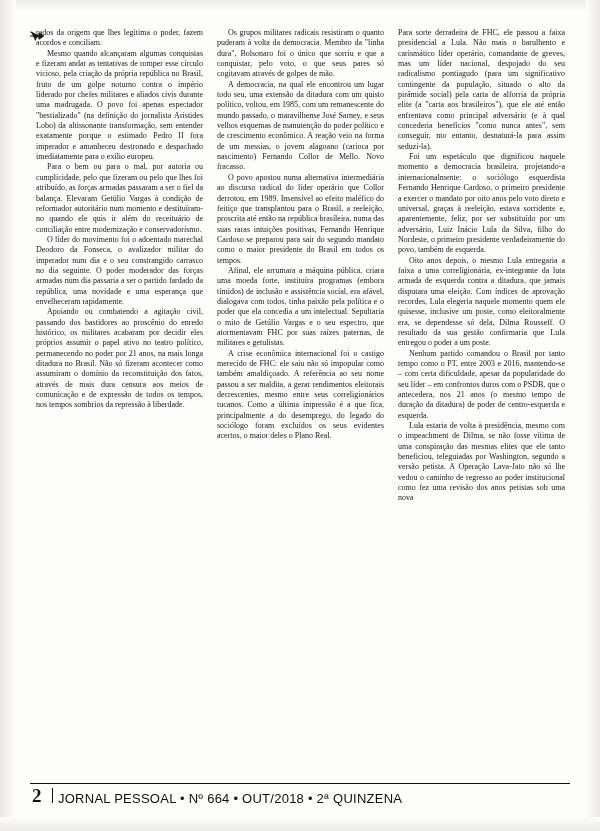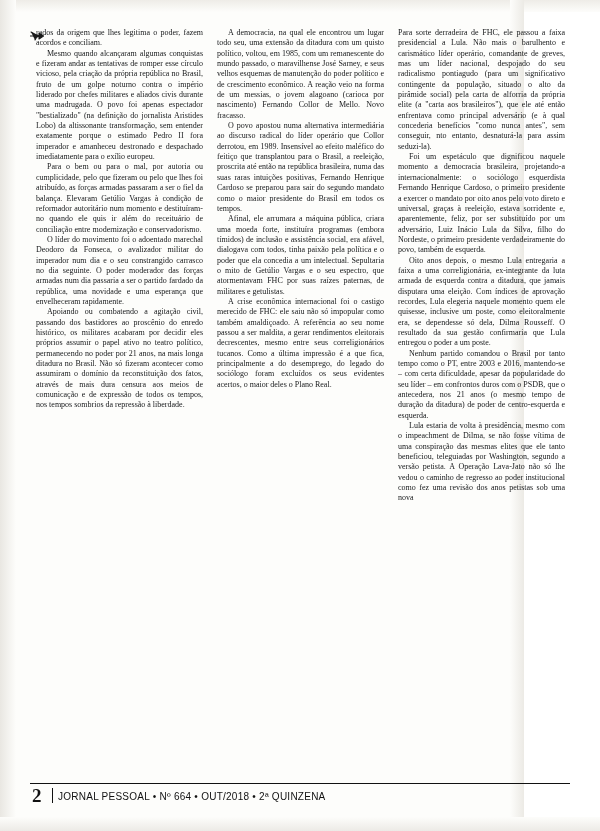--- a/index.html
+++ b/index.html
@@ -11,21 +11,21 @@
     width: 600px;
     height: 831px;
     font-family: "Liberation Serif", serif;
     color: #1a1a1a;
     position: relative;
     overflow: hidden;
   }
   .page {
     position: absolute;
     left: 0; top: 0;
-    width: 524px;
+    width: 600px;
     height: 831px;
     background: #fdfdfb;
   }
   .columns {
     position: absolute;
     left: 36px;
     top: 28px;
     width: 530px;
     height: 740px;
     display: flex;
@@ -88,21 +88,21 @@
     top: 5px;
     width: 1px;
     height: 15px;
     background: #111;
   }
   .footer-text {
     position: absolute;
     left: 28px;
     top: 8px;
     font-family: "Liberation Sans", sans-serif;
-    font-size: 10px;
+    font-size: 13px;
     letter-spacing: 0.25px;
     color: #111;
     white-space: nowrap;
   }
   .paper-edge-left {
     position: absolute;
     left: 0; top: 0;
     width: 16px; height: 831px;
     background: linear-gradient(to right, #e9e7e2, #fdfdfb);
   }
@@ -144,20 +144,21 @@
 
     <div class="col">
       <p class="first">rados da origem que lhes legitima o poder, fazem acordos e conciliam.</p>
       <p>Mesmo quando alcançaram algumas conquistas e fizeram andar as tentativas de romper esse círculo vicioso, pela criação da própria república no Brasil, fruto de um golpe noturno contra o império liderado por chefes militares e aliados civis durante uma madrugada. O povo foi apenas espectador "bestializado" (na definição do jornalista Aristides Lobo) da altissonante transformação, sem entender exatamente porque o estimado Pedro II fora imperador e amanheceu destronado e despachado imediatamente para o exílio europeu.</p>
       <p>Para o bem ou para o mal, por autoria ou cumplicidade, pelo que fizeram ou pelo que lhes foi atribuído, as forças armadas passaram a ser o fiel da balança. Elevaram Getúlio Vargas à condição de reformador autoritário num momento e destituíram-no quando ele quis ir além do receituário de conciliação entre modernização e conservadorismo.</p>
       <p>O líder do movimento foi o adoentado marechal Deodoro da Fonseca, o avalizador militar do imperador num dia e o seu constrangido carrasco no dia seguinte. O poder moderador das forças armadas num dia passaria a ser o partido fardado da república, uma novidade e uma esperança que envelheceram rapidamente.</p>
       <p>Apoiando ou combatendo a agitação civil, passando dos bastidores ao proscênio do enredo histórico, os militares acabaram por decidir eles próprios assumir o papel ativo no teatro político, permanecendo no poder por 21 anos, na mais longa ditadura no Brasil. Não só fizeram acontecer como assumiram o domínio da reconstituição dos fatos, através de mais dura censura aos meios de comunicação e de expressão de todos os tempos, nos tempos sombrios da repressão à liberdade.</p>
     </div>
 
     <div class="col">
+      <p>Os grupos militares radicais resistiram o quanto puderam à volta da democracia. Membro da "linha dura", Bolsonaro foi o único que sorriu e que a conquistar, pelo voto, o que seus pares só cogitavam através de golpes de mão.</p>
       <p>A democracia, na qual ele encontrou um lugar todo seu, uma extensão da ditadura com um quisto político, voltou, em 1985, com um remanescente do mundo passado, o maravilhense José Sarney, e seus velhos esquemas de manutenção do poder político e de crescimento econômico. A reação veio na forma de um messias, o jovem alagoano (carioca por nascimento) Fernando Collor de Mello. Novo fracasso.</p>
       <p>O povo apostou numa alternativa intermediária ao discurso radical do líder operário que Collor derrotou, em 1989. Insensível ao efeito maléfico do feitiço que transplantou para o Brasil, a reeleição, proscrita até então na república brasileira, numa das suas raras intuições positivas, Fernando Henrique Cardoso se preparou para sair do segundo mandato como o maior presidente do Brasil em todos os tempos.</p>
       <p>Afinal, ele arrumara a máquina pública, criara uma moeda forte, instituíra programas (embora tímidos) de inclusão e assistência social, era afável, dialogava com todos, tinha paixão pela política e o poder que ela concedia a um intelectual. Sepultaria o mito de Getúlio Vargas e o seu espectro, que atormentavam FHC por suas raízes paternas, de militares e getulistas.</p>
       <p>A crise econômica internacional foi o castigo merecido de FHC: ele saiu não só impopular como também amaldiçoado. A referência ao seu nome passou a ser maldita, a gerar rendimentos eleitorais decrescentes, mesmo entre seus correligionários tucanos. Como a última impressão é a que fica, principalmente a do desemprego, do legado do sociólogo foram excluídos os seus evidentes acertos, o maior deles o Plano Real.</p>
     </div>
 
     <div class="col">
       <p class="first">Para sorte derradeira de FHC, ele passou a faixa presidencial a Lula. Não mais o barulhento e carismático líder operário, comandante de greves, mas um líder nacional, despojado do seu radicalismo pontiagudo (para um significativo contingente da população, situado o alto da pirâmide social) pela carta de alforria da própria elite (a "carta aos brasileiros"), que ele até então enfrentava como principal adversário (e à qual concederia benefícios "como nunca antes", sem conseguir, nto entanto, desnaturá-la para assim seduzi-la).</p>
       <p>Foi um espetáculo que dignificou naquele momento a democracia brasileira, projetando-a internacionalmente: o sociólogo esquerdista Fernando Henrique Cardoso, o primeiro presidente a exercer o mandato por oito anos pelo voto direto e universal, graças à reeleição, estava sorridente e, aparentemente, feliz, por ser substituído por um adversário, Luiz Inácio Lula da Silva, filho do Nordeste, o primeiro presidente verdadeiramente do povo, também de esquerda.</p>
       <p>Oito anos depois, o mesmo Lula entregaria a faixa a uma correligionária, ex-integrante da luta armada de esquerda contra a ditadura, que jamais disputara uma eleição. Com índices de aprovação recordes, Lula elegeria naquele momento quem ele quisesse, inclusive um poste, como eleitoralmente era, se dependesse só dela, Dilma Rousseff. O resultado da sua gestão confirmaria que Lula entregou o poder a um poste.</p>

